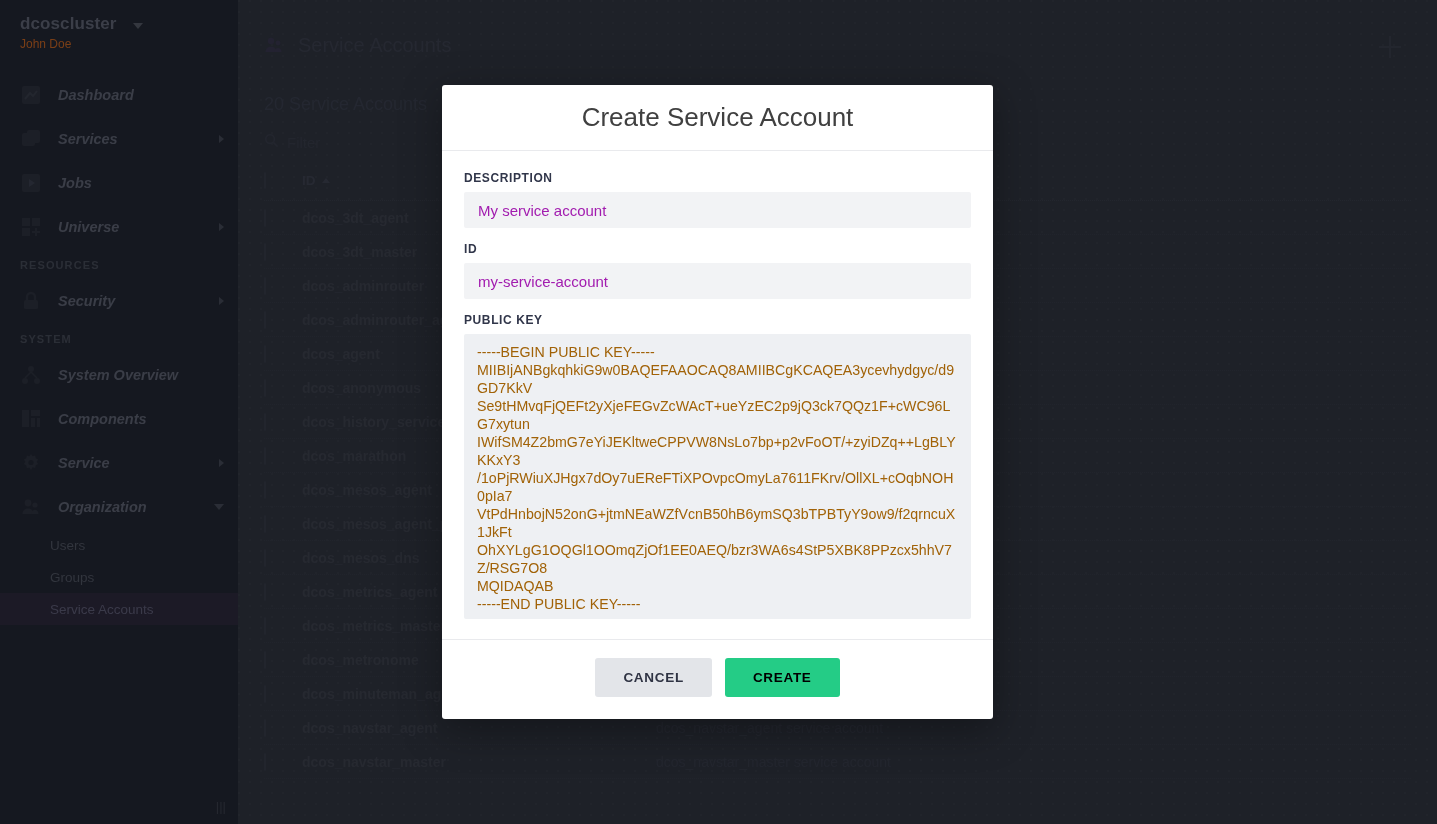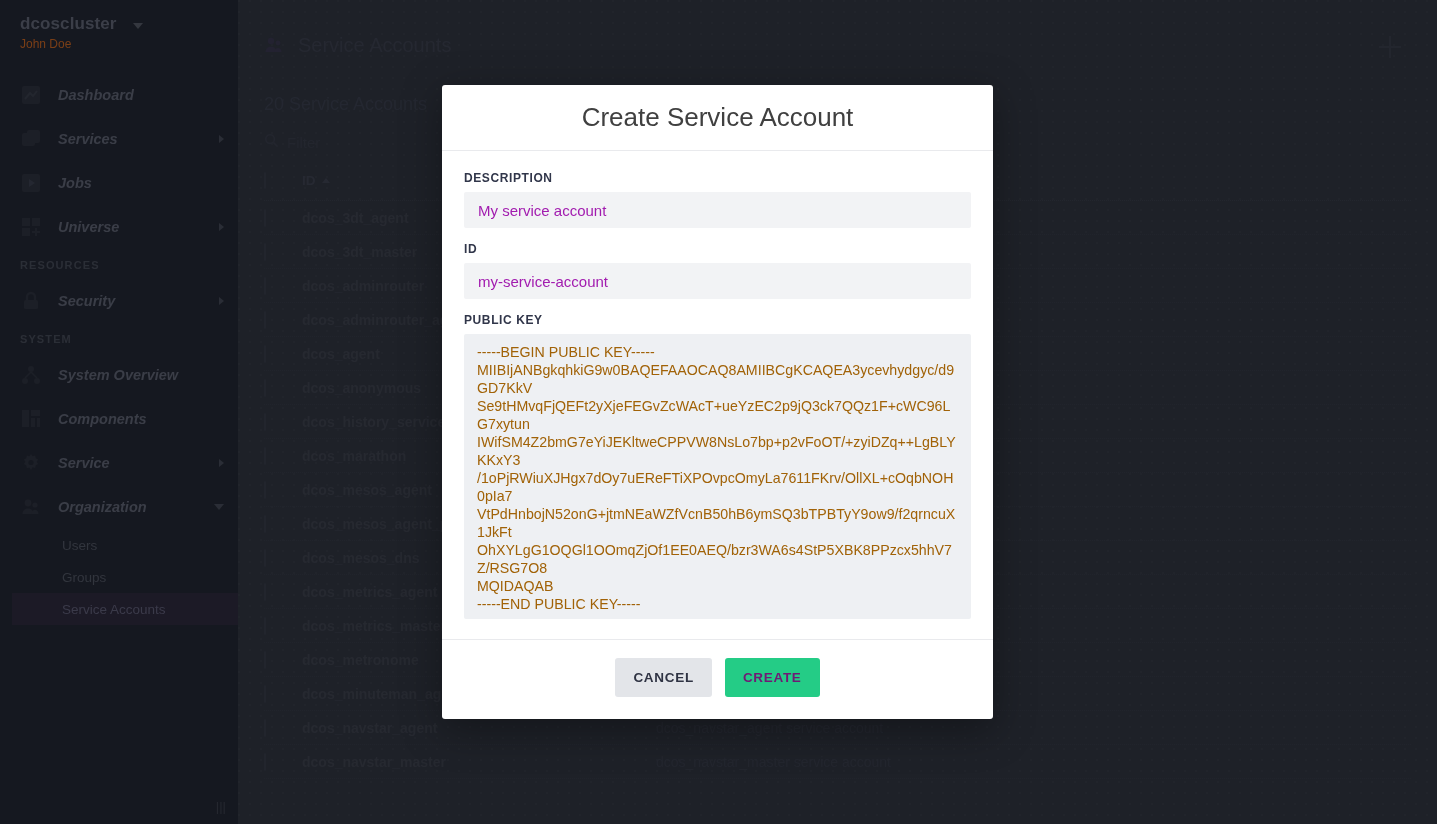--- a/index.html
+++ b/index.html
@@ -55,21 +55,20 @@
   }
   .sb-arrow.open {
     border-left: 5px solid transparent; border-right: 5px solid transparent;
     border-top: 6px solid #4a4f5b; border-bottom: none;
   }
   .sb-sub {
     display: flex; align-items: center;
     height: 32px; padding-left: 50px;
     font-size: 13.5px; color: #5a5f6c; font-weight: normal;
     cursor: pointer;
-    margin-left: 12px;
   }
   .sb-sub.active { background: #2a2438; color: #6e6a86; }
   .sb-spacer { height: 14px; }
   .sb-collapse {
     position: absolute; right: 12px; bottom: 10px;
     color: #3e434f; font-size: 13px;
   }
 
   
   #page {
@@ -170,25 +169,25 @@
     white-space: pre-wrap; word-break: break-all;
   }
   .modal-foot {
     border-top: 1px solid #e9eaed;
     padding: 18px 0 22px 0;
     display: flex; align-items: center; justify-content: center; gap: 13px;
   }
   .btn {
     border: none; border-radius: 3px;
     font-size: 13.5px; font-weight: bold; letter-spacing: .7px;
-    padding: 12px 18px; cursor: pointer;
+    padding: 12px 28px; cursor: pointer;
     font-family: "Liberation Sans", sans-serif;
   }
   .btn-cancel { background: #e3e5e9; color: #2f3343; }
-  .btn-create { background: #24cc86; color: #701a75; }
+  .btn-create { background: #24cc86; color: #000000; }
 </style>
 </head>
 <body>
 
 <div id="app">
 
   <div id="sidebar">
     <div class="sb-head">
       <div class="cluster-row">
         <span class="cluster-name">dcoscluster</span>

